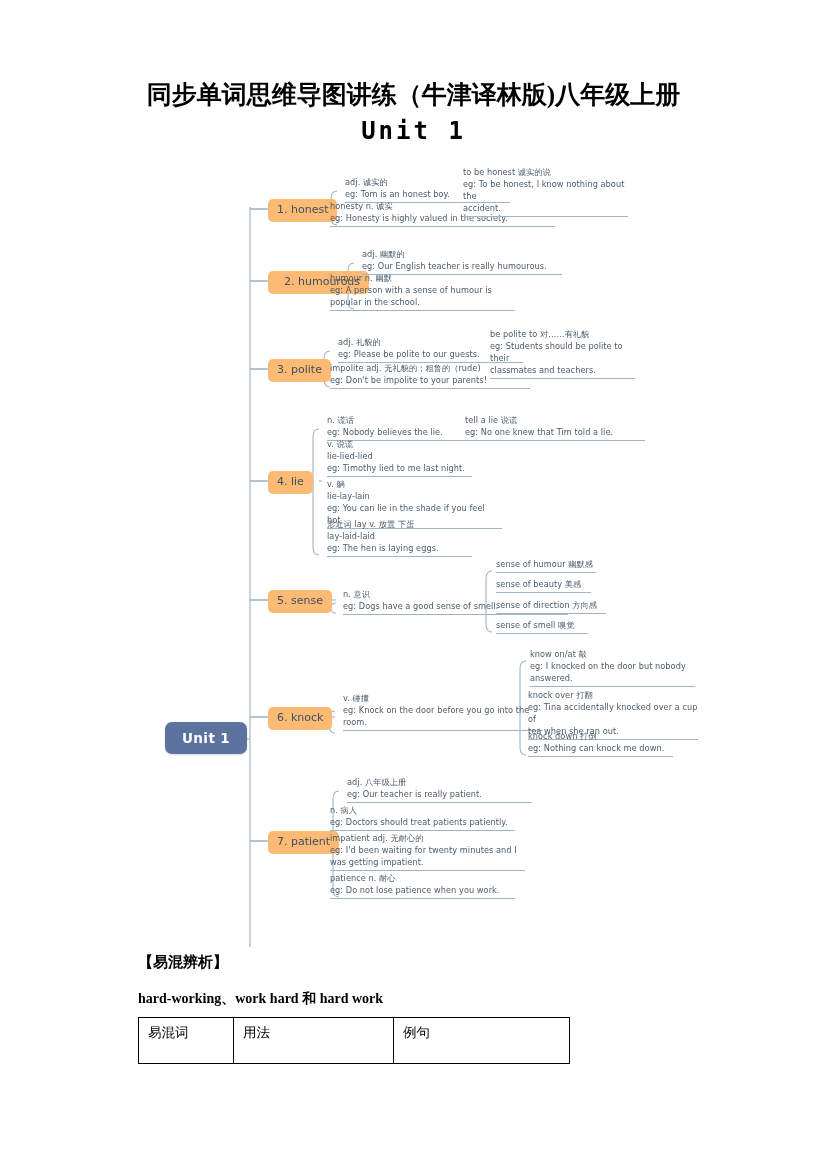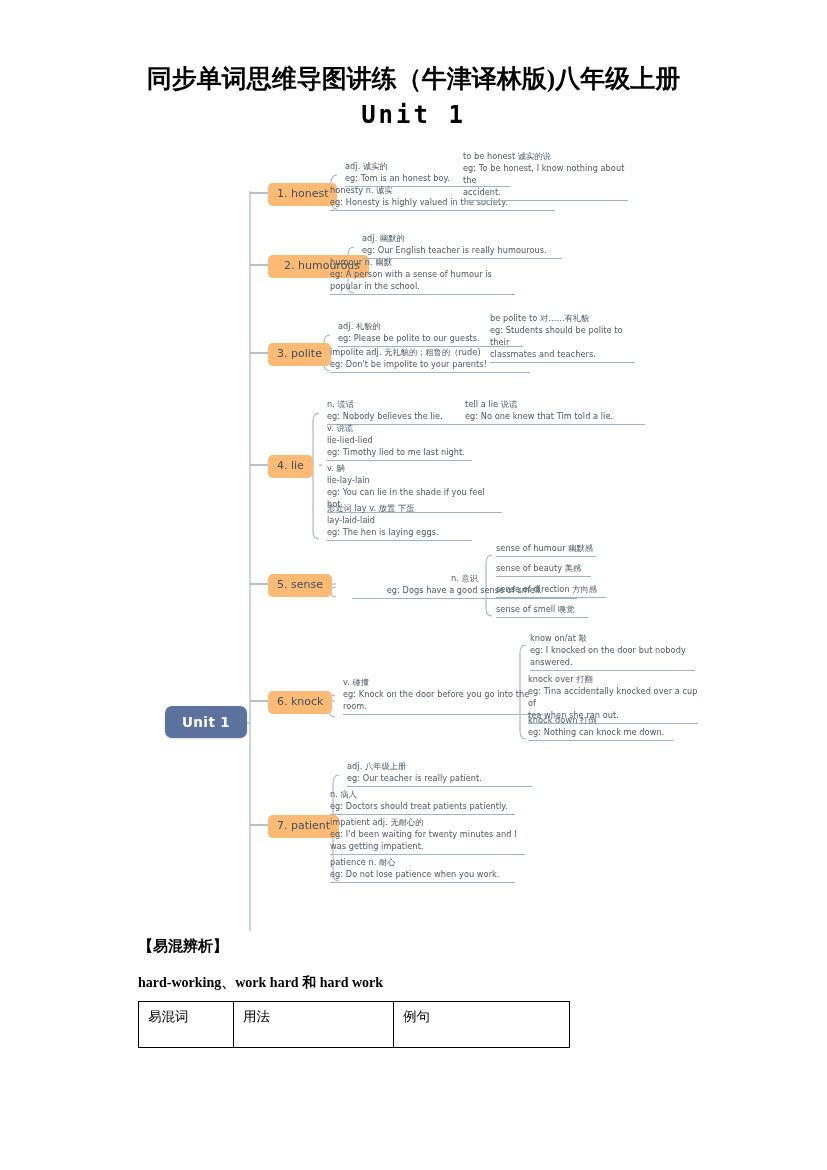--- a/index.html
+++ b/index.html
@@ -5,21 +5,21 @@
   * { box-sizing: border-box; }
   html, body { margin:0; padding:0; }
   body {
     width: 827px; height: 1170px;
     background:#ffffff;
     font-family: "Liberation Serif", "DejaVu Serif", serif;
     color:#000;
     position:relative;
     overflow:hidden;
   }
-  .page { position:relative; width:827px; height:1148px; padding:0; }
+  .page { position:relative; width:827px; height:1148px; padding:0;margin-top:16px; }
 
   
   .doc-title {
     text-align:center;
     font-family:"Liberation Serif","DejaVu Serif",serif;
     font-size:25px;
     font-weight:700;
     letter-spacing:0px;
     margin:0;
     padding-top:62px;
@@ -225,21 +225,21 @@
         <div class="leaf ul" style="left: 327px; top: 362px; width: 145px;">
           <span class="ln">形近词 lay v. 放置 下蛋</span>
           <span class="ln">lay-laid-laid</span>
           <span class="ln">eg: The hen is laying eggs.</span>
         </div>
         <div class="leaf ul" style="left: 465px; top: 258px; width: 180px;">
           <span class="ln">tell a lie 说谎</span>
           <span class="ln">eg: No one knew that Tim told a lie.</span>
         </div>
         <div class="branch-node" style="left: 268px; top: 433px;">5. sense</div>
-        <div class="leaf ul" style="left: 352px; top: 432px; width: 225px; text-align: center;">
+        <div class="leaf ul" style="left: 343px; top: 432px; width: 225px;">
           <span class="ln">n. 意识</span>
           <span class="ln">eg: Dogs have a good sense of smell.</span>
         </div>
         <div class="leaf ul" style="left: 496px; top: 402px; width: 100px;">
           <span class="ln">sense of humour 幽默感</span>
         </div>
         <div class="leaf ul" style="left: 496px; top: 422px; width: 95px;">
           <span class="ln">sense of beauty 美感</span>
         </div>
         <div class="leaf ul" style="left: 496px; top: 443px; width: 110px;">

